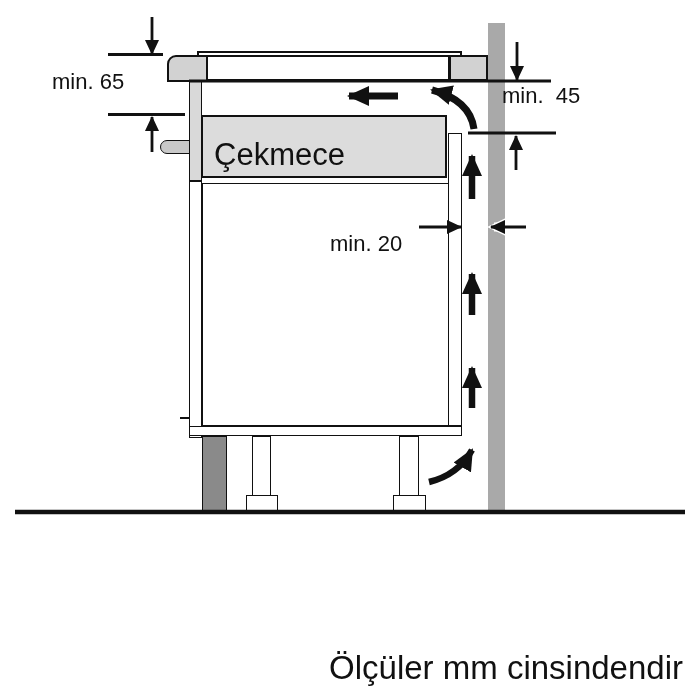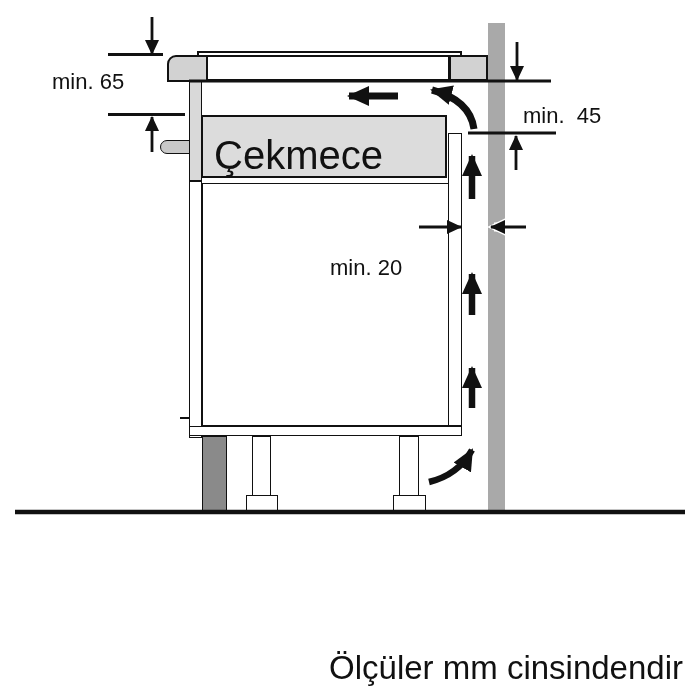--- a/index.html
+++ b/index.html
@@ -8,21 +8,21 @@
     background:var(--background,#ffffff);
     font-family:"Liberation Sans","DejaVu Sans",sans-serif;
     overflow:hidden;
   }
   .abs{position:absolute;box-sizing:border-box;}
   .outl{border:1.5px solid var(--line,#111);background:#fff;}
   .outl2{border:2px solid var(--line,#111);background:#fff;}
   .label{position:absolute;color:var(--line,#111);white-space:pre;line-height:1;}
   .dim{font-size:22px;}
   .footer{font-size:33px;text-align:right;}
-  .drawer-text{font-size:40px;color:var(--line,#111);margin-top:17px;}
+  .drawer-text{font-size:31px;color:var(--line,#111);margin-top:17px;}
   svg.overlay{position:absolute;left:0;top:0;pointer-events:none;}
 </style>
 </head>
 <body>
 
 <div class="canvas">
 
   <div class="abs" style="left:488px;top:23px;width:17px;height:488px;background:var(--wall,#a9a9a9);"></div>
 
   <div class="abs outl2" style="left:206px;top:55px;width:244px;height:26px;"></div>
@@ -44,22 +44,22 @@
   <div class="abs outl" style="left:448px;top:133px;width:14px;height:293px;"></div>
   <div class="abs outl" style="left:189px;top:426px;width:273px;height:10px;"></div>
 
   <div class="abs outl" style="left:202px;top:436px;width:25px;height:75px;background:var(--leg_dark,#8a8a8a);"></div>
   <div class="abs outl" style="left:252px;top:436px;width:19px;height:60px;"></div>
   <div class="abs outl" style="left:246px;top:495px;width:32px;height:16px;"></div>
   <div class="abs outl" style="left:399px;top:436px;width:20px;height:60px;"></div>
   <div class="abs outl" style="left:393px;top:495px;width:33px;height:16px;"></div>
 
   <div class="label dim" style="left:52px;top:71px;">min. 65</div>
-  <div class="label dim" style="left:523px;top:85px;margin-top:20px;">min.  45</div>
-  <div class="label dim" style="left:330px;top:233px;margin-top:24px;">min. 20</div>
+  <div class="label dim" style="left:502px;top:85px;">min.  45</div>
+  <div class="label dim" style="left:330px;top:233px;">min. 20</div>
   <div class="label footer" style="right:17px;top:651px;">Ölçüler mm cinsindendir</div>
 
   <svg class="overlay" width="700" height="700" viewBox="0 0 700 700">
     <defs>
       <marker id="mDim" markerUnits="userSpaceOnUse" markerWidth="15" markerHeight="14" refX="14" refY="7" orient="auto">
         <path d="M0,0 L15,7 L0,14 Z" fill="#111"></path>
       </marker>
       <marker id="mDimW" markerUnits="userSpaceOnUse" markerWidth="21" markerHeight="20" refX="14" refY="10" orient="auto">
         <path d="M0,0 L21,10 L0,20 Z" fill="#fff"></path>
       </marker>

